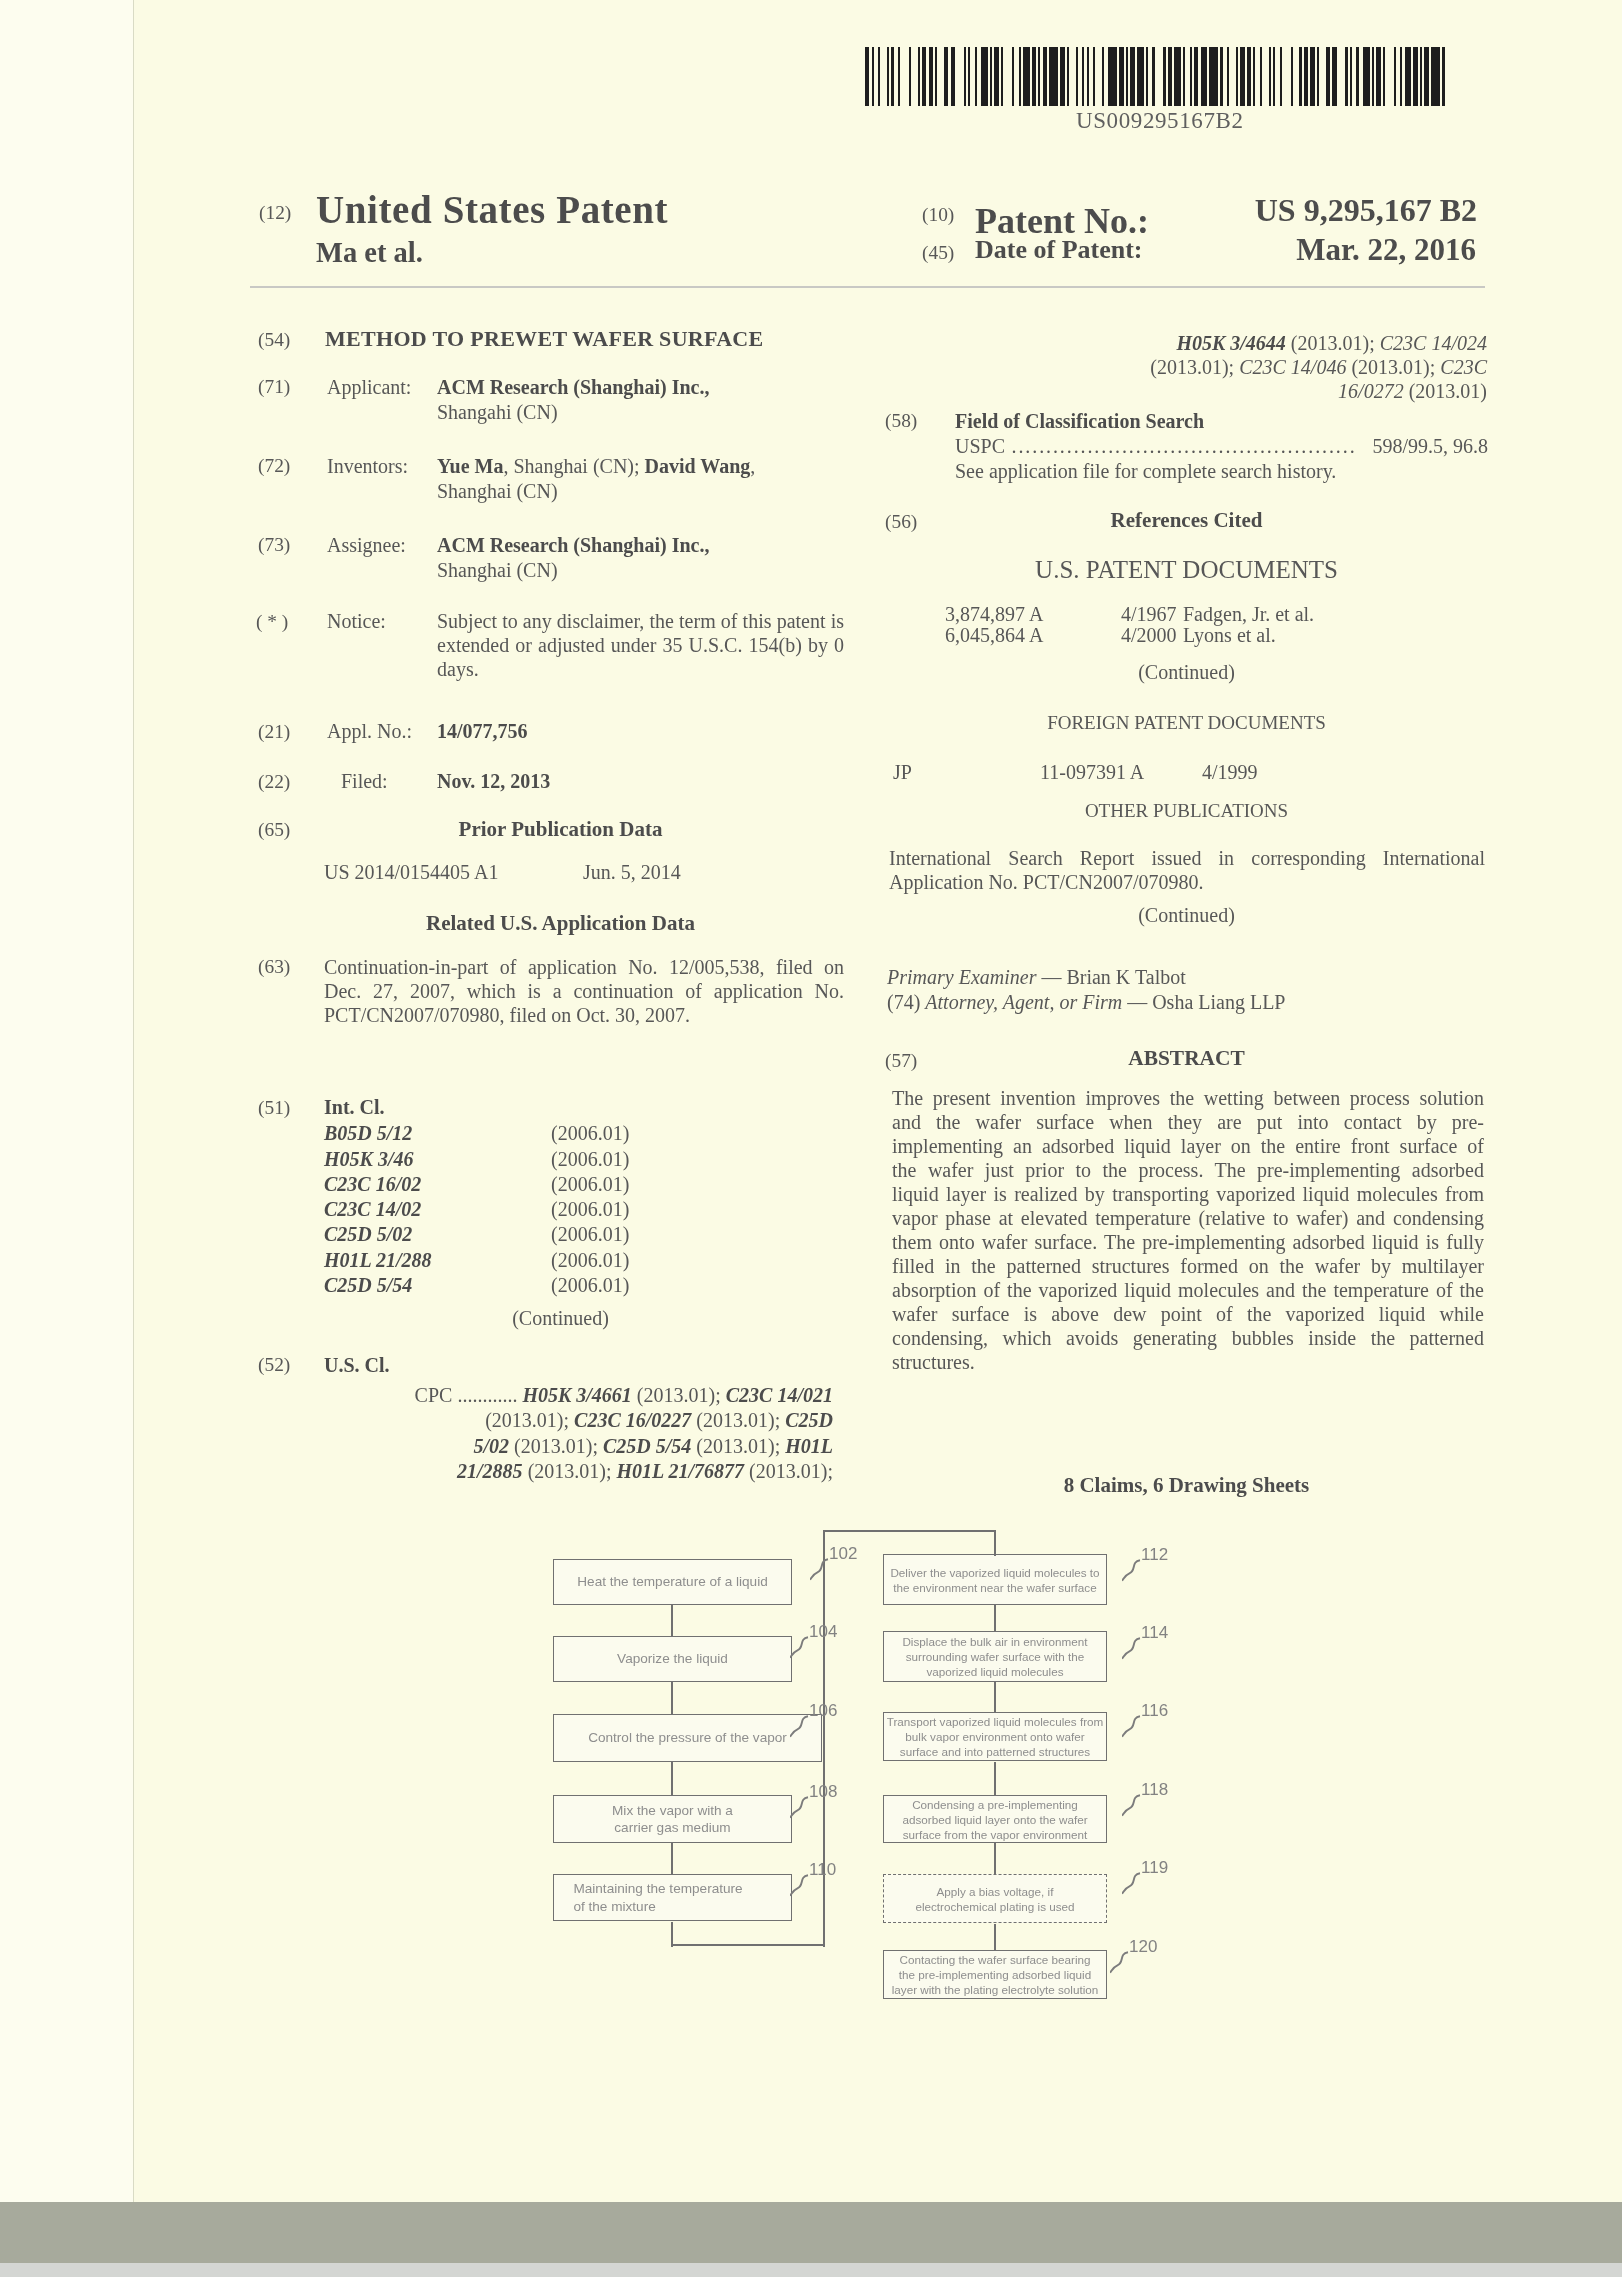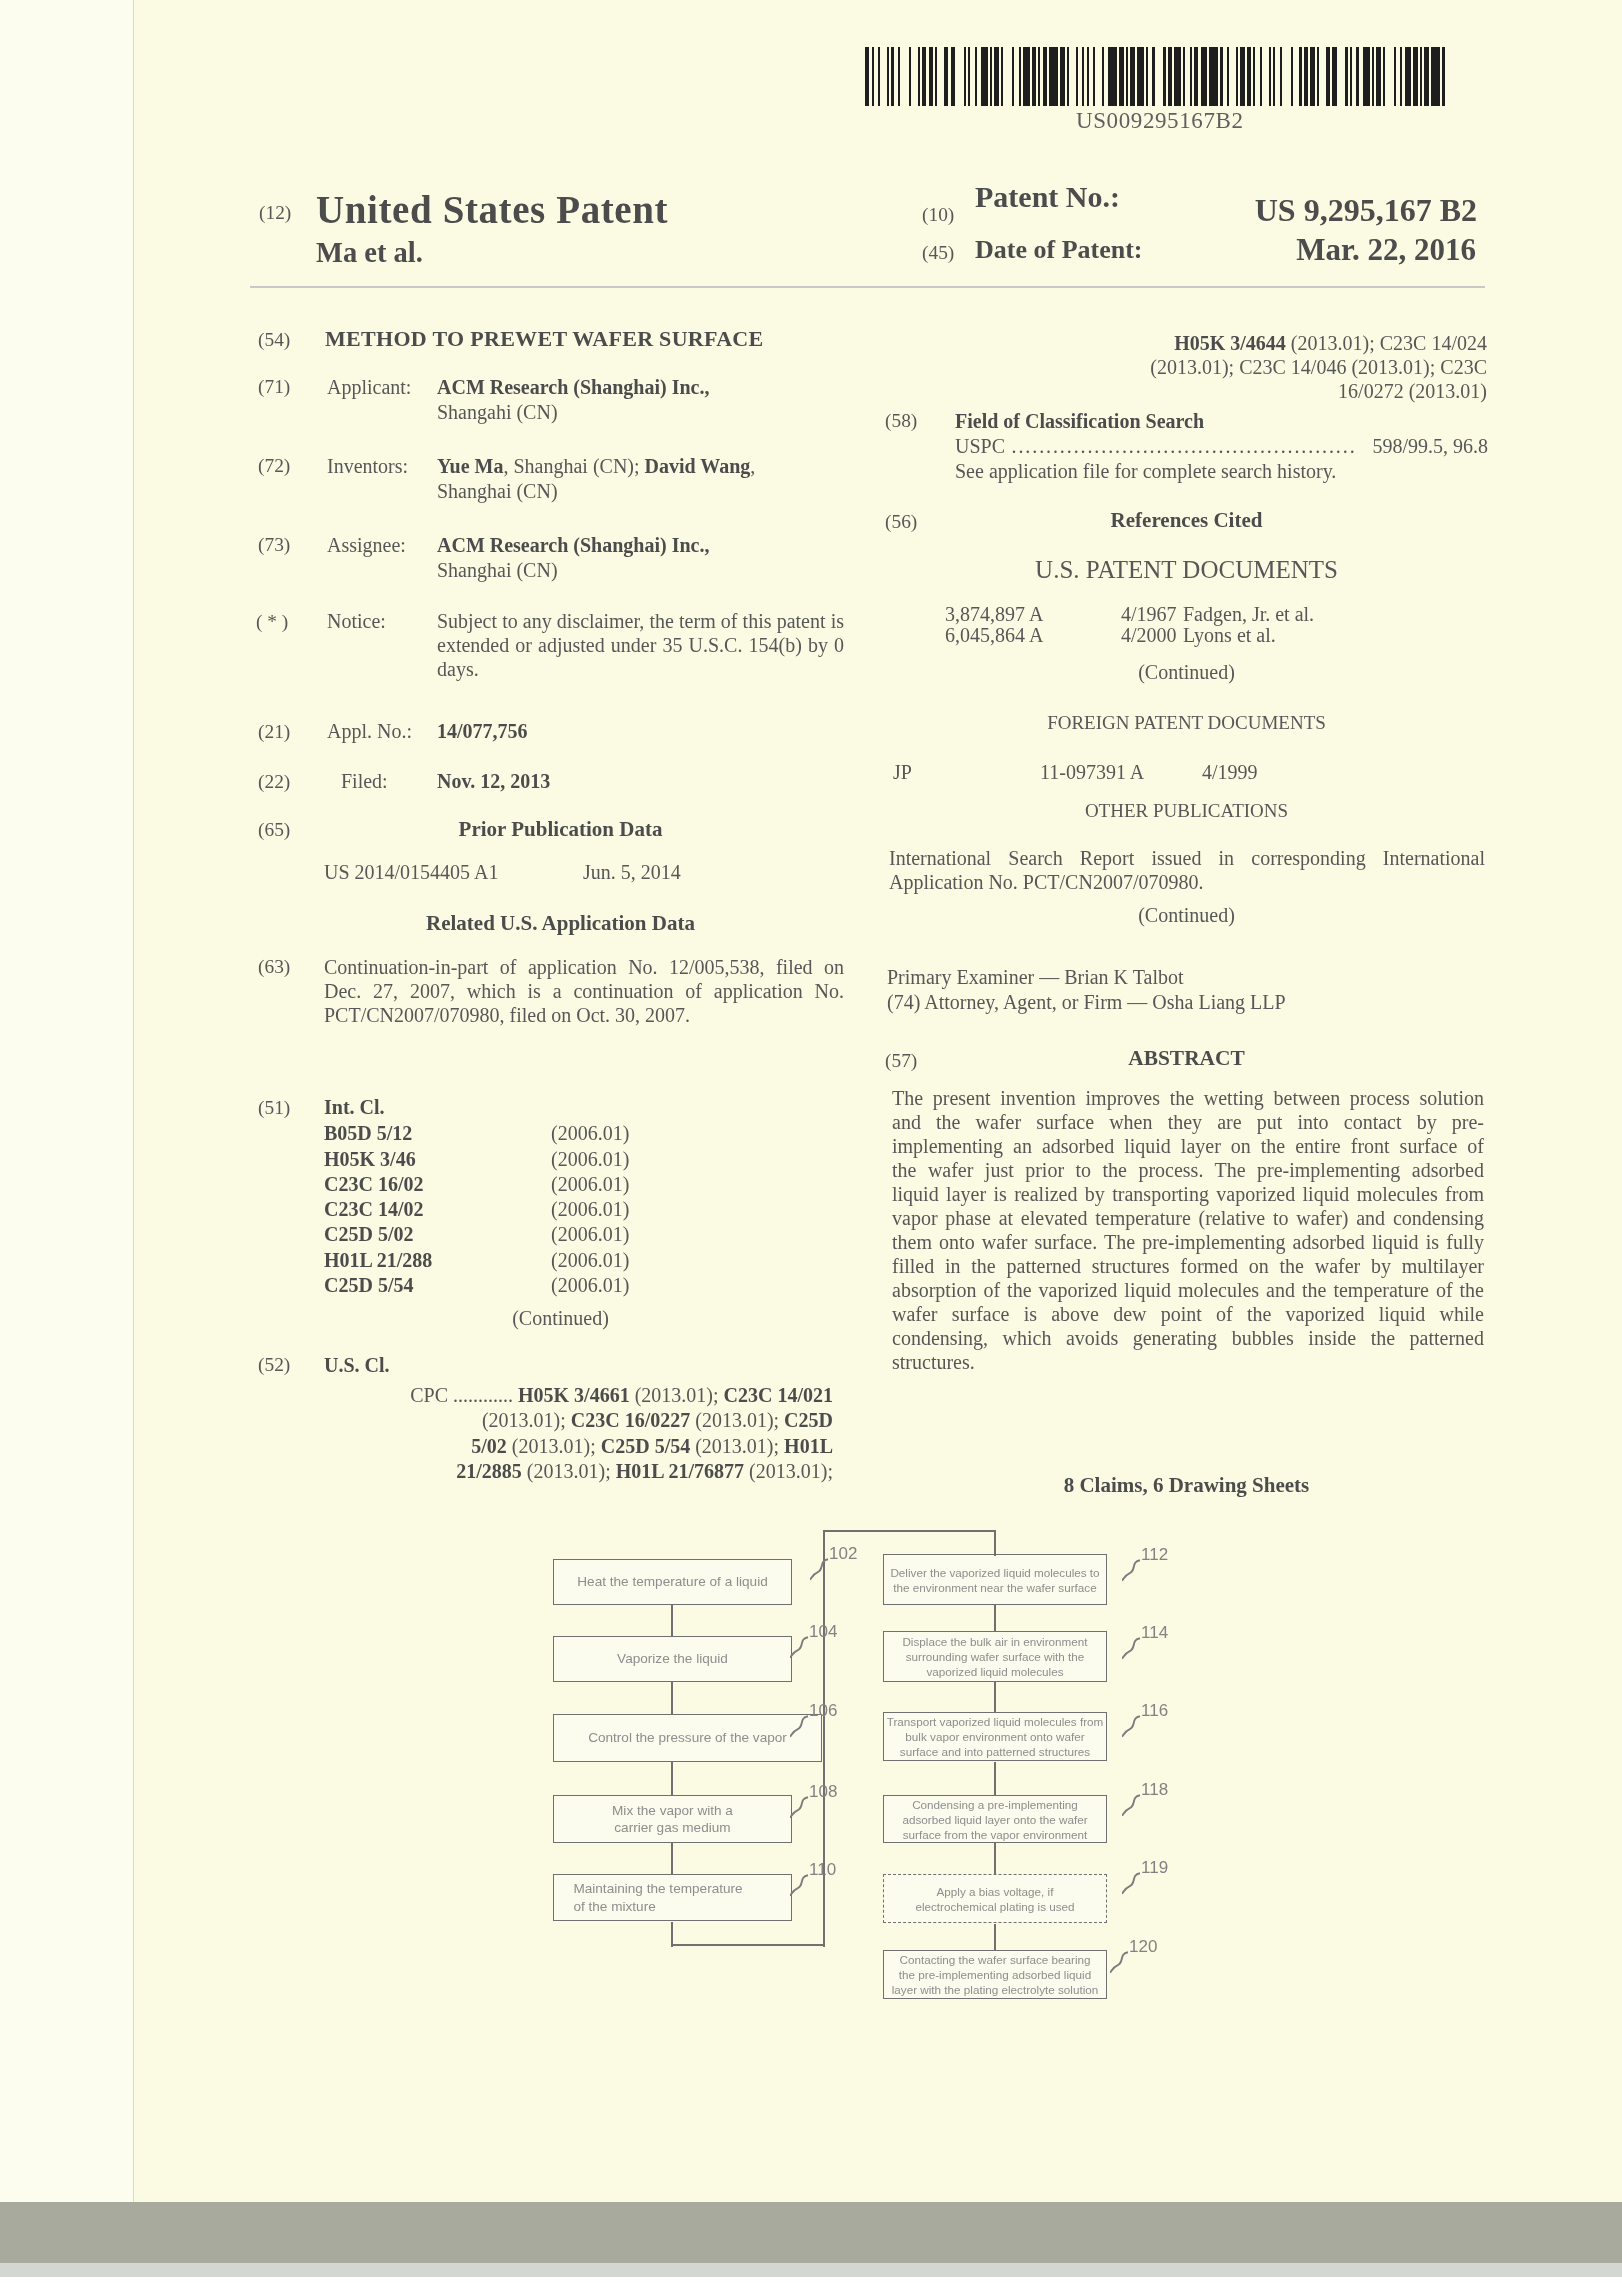--- a/index.html
+++ b/index.html
@@ -1,20 +1,20 @@
 <!DOCTYPE html>
 <html style="font-size:10.4px"><head>
 <meta charset="utf-8">
 <style>
   html,body{margin:0;padding:0;background:#ffffff;}
   .page{position:relative;width:1622px;height:2284px;background:#fbfbe4;overflow:hidden;
         font-family:"Liberation Serif",serif;color:#575757;}
   .a{position:absolute;}
   .b{font-weight:bold;color:#4c4c4c;}
-  .i{text-align:right;}
+  .i{font-style:italic;text-align:right;}
   .body{font-size:20px;line-height:24px;}
   .just{text-align:justify;}
   .cent{text-align:center;}
   .right{text-align:right;}
   .num{font-size:19.4px;}
   .divider{background:#c8c8c4;}
   .uspc-row{display:flex;align-items:baseline;}
   .uspc-dots{flex:1;overflow:hidden;white-space:nowrap;letter-spacing:1.9px;margin:0 6.5px;}
   
   .fbox{position:absolute;border:1.9px solid #707070;background:#fbfbee;
@@ -44,21 +44,21 @@
   <div class="leftstrip"></div>
   <div class="vline"></div>
 
   <div class="barcode" id="barcode"><span style="width: 4.4px;"></span><span style="width: 2.2px; background: transparent;"></span><span style="width: 2.2px;"></span><span style="width: 4.4px; background: transparent;"></span><span style="width: 2.2px;"></span><span style="width: 6.6px; background: transparent;"></span><span style="width: 2.2px;"></span><span style="width: 2.2px; background: transparent;"></span><span style="width: 2.2px;"></span><span style="width: 4.4px; background: transparent;"></span><span style="width: 2.2px;"></span><span style="width: 8.8px; background: transparent;"></span><span style="width: 2.2px;"></span><span style="width: 6.6px; background: transparent;"></span><span style="width: 2.2px;"></span><span style="width: 2.2px; background: transparent;"></span><span style="width: 4.4px;"></span><span style="width: 2.2px; background: transparent;"></span><span style="width: 4.4px;"></span><span style="width: 2.2px; background: transparent;"></span><span style="width: 2.2px;"></span><span style="width: 6.6px; background: transparent;"></span><span style="width: 4.4px;"></span><span style="width: 2.2px; background: transparent;"></span><span style="width: 4.4px;"></span><span style="width: 8.8px; background: transparent;"></span><span style="width: 2.2px;"></span><span style="width: 2.2px; background: transparent;"></span><span style="width: 2.2px;"></span><span style="width: 4.4px; background: transparent;"></span><span style="width: 2.2px;"></span><span style="width: 4.4px; background: transparent;"></span><span style="width: 6.6px;"></span><span style="width: 2.2px; background: transparent;"></span><span style="width: 2.2px;"></span><span style="width: 2.2px; background: transparent;"></span><span style="width: 4.4px;"></span><span style="width: 2.2px; background: transparent;"></span><span style="width: 2.2px;"></span><span style="width: 8.8px; background: transparent;"></span><span style="width: 2.2px;"></span><span style="width: 4.4px; background: transparent;"></span><span style="width: 2.2px;"></span><span style="width: 2.2px; background: transparent;"></span><span style="width: 6.6px;"></span><span style="width: 2.2px; background: transparent;"></span><span style="width: 4.4px;"></span><span style="width: 2.2px; background: transparent;"></span><span style="width: 2.2px;"></span><span style="width: 2.2px; background: transparent;"></span><span style="width: 4.4px;"></span><span style="width: 2.2px; background: transparent;"></span><span style="width: 8.8px;"></span><span style="width: 2.2px; background: transparent;"></span><span style="width: 4.4px;"></span><span style="width: 2.2px; background: transparent;"></span><span style="width: 2.2px;"></span><span style="width: 6.6px; background: transparent;"></span><span style="width: 2.2px;"></span><span style="width: 4.4px; background: transparent;"></span><span style="width: 2.2px;"></span><span style="width: 2.2px; background: transparent;"></span><span style="width: 2.2px;"></span><span style="width: 4.4px; background: transparent;"></span><span style="width: 2.2px;"></span><span style="width: 6.6px; background: transparent;"></span><span style="width: 2.2px;"></span><span style="width: 4.4px; background: transparent;"></span><span style="width: 8.8px;"></span><span style="width: 2.2px; background: transparent;"></span><span style="width: 4.4px;"></span><span style="width: 2.2px; background: transparent;"></span><span style="width: 2.2px;"></span><span style="width: 2.2px; background: transparent;"></span><span style="width: 4.4px;"></span><span style="width: 2.2px; background: transparent;"></span><span style="width: 6.6px;"></span><span style="width: 2.2px; background: transparent;"></span><span style="width: 2.2px;"></span><span style="width: 4.4px; background: transparent;"></span><span style="width: 2.2px;"></span><span style="width: 8.8px; background: transparent;"></span><span style="width: 2.2px;"></span><span style="width: 2.2px; background: transparent;"></span><span style="width: 4.4px;"></span><span style="width: 2.2px; background: transparent;"></span><span style="width: 6.6px;"></span><span style="width: 2.2px; background: transparent;"></span><span style="width: 2.2px;"></span><span style="width: 4.4px; background: transparent;"></span><span style="width: 2.2px;"></span><span style="width: 2.2px; background: transparent;"></span><span style="width: 4.4px;"></span><span style="width: 2.2px; background: transparent;"></span><span style="width: 6.6px;"></span><span style="width: 2.2px; background: transparent;"></span><span style="width: 8.8px;"></span><span style="width: 2.2px; background: transparent;"></span><span style="width: 2.2px;"></span><span style="width: 4.4px; background: transparent;"></span><span style="width: 2.2px;"></span><span style="width: 6.6px; background: transparent;"></span><span style="width: 2.2px;"></span><span style="width: 2.2px; background: transparent;"></span><span style="width: 4.4px;"></span><span style="width: 2.2px; background: transparent;"></span><span style="width: 4.4px;"></span><span style="width: 2.2px; background: transparent;"></span><span style="width: 2.2px;"></span><span style="width: 4.4px; background: transparent;"></span><span style="width: 2.2px;"></span><span style="width: 6.6px; background: transparent;"></span><span style="width: 2.2px;"></span><span style="width: 2.2px; background: transparent;"></span><span style="width: 2.2px;"></span><span style="width: 4.4px; background: transparent;"></span><span style="width: 2.2px;"></span><span style="width: 8.8px; background: transparent;"></span><span style="width: 2.2px;"></span><span style="width: 6.6px; background: transparent;"></span><span style="width: 2.2px;"></span><span style="width: 2.2px; background: transparent;"></span><span style="width: 4.4px;"></span><span style="width: 2.2px; background: transparent;"></span><span style="width: 4.4px;"></span><span style="width: 2.2px; background: transparent;"></span><span style="width: 2.2px;"></span><span style="width: 6.6px; background: transparent;"></span><span style="width: 4.4px;"></span><span style="width: 2.2px; background: transparent;"></span><span style="width: 4.4px;"></span><span style="width: 8.8px; background: transparent;"></span><span style="width: 2.2px;"></span><span style="width: 2.2px; background: transparent;"></span><span style="width: 2.2px;"></span><span style="width: 4.4px; background: transparent;"></span><span style="width: 2.2px;"></span><span style="width: 4.4px; background: transparent;"></span><span style="width: 6.6px;"></span><span style="width: 2.2px; background: transparent;"></span><span style="width: 2.2px;"></span><span style="width: 2.2px; background: transparent;"></span><span style="width: 4.4px;"></span><span style="width: 2.2px; background: transparent;"></span><span style="width: 2.2px;"></span><span style="width: 8.8px; background: transparent;"></span><span style="width: 2.2px;"></span><span style="width: 4.4px; background: transparent;"></span><span style="width: 2.2px;"></span><span style="width: 2.2px; background: transparent;"></span><span style="width: 6.6px;"></span><span style="width: 2.2px; background: transparent;"></span><span style="width: 4.4px;"></span><span style="width: 2.2px; background: transparent;"></span><span style="width: 2.2px;"></span><span style="width: 2.2px; background: transparent;"></span><span style="width: 4.4px;"></span><span style="width: 2.2px; background: transparent;"></span><span style="width: 8.8px;"></span><span style="width: 2.2px; background: transparent;"></span><span style="width: 4.4px;"></span></div>
   <div class="bctext">US009295167B2</div>
 
   <div class="a num" style="left:259px;top:202px;">(12)</div>
   <div class="a b" style="left:316px;top:187px;font-size:39px;letter-spacing:0.6px;">United States Patent</div>
   <div class="a b" style="left:316px;top:237px;font-size:28.5px;">Ma et al.</div>
   <div class="a num" style="left:922px;top:204px;">(10)</div>
-  <div class="a b" style="left:975px;top:180px;font-size:30px;">Patent No.:</div>
+  <div class="a b" style="left:975px;top:200px;font-size:36px;">Patent No.:</div>
   <div class="a b right" style="left:1167px;top:192px;width:310px;font-size:32px;">US 9,295,167 B2</div>
   <div class="a num" style="left:922px;top:242px;">(45)</div>
   <div class="a b" style="left:975px;top:235px;font-size:26px;">Date of Patent:</div>
   <div class="a b right" style="left:1199px;top:232px;width:277px;font-size:31px;">Mar. 22, 2016</div>
   <div class="a divider" style="left:250px;top:286px;width:1235px;height:1.9px;"></div>
 
   <div class="a num" style="left:258px;top:329px;">(54)</div>
   <div class="a b" style="left:325px;top:326px;font-size:22px;letter-spacing:0.3px;">METHOD TO PREWET WAFER SURFACE</div>
 
   <div class="a num" style="left:258px;top:376px;">(71)</div>

